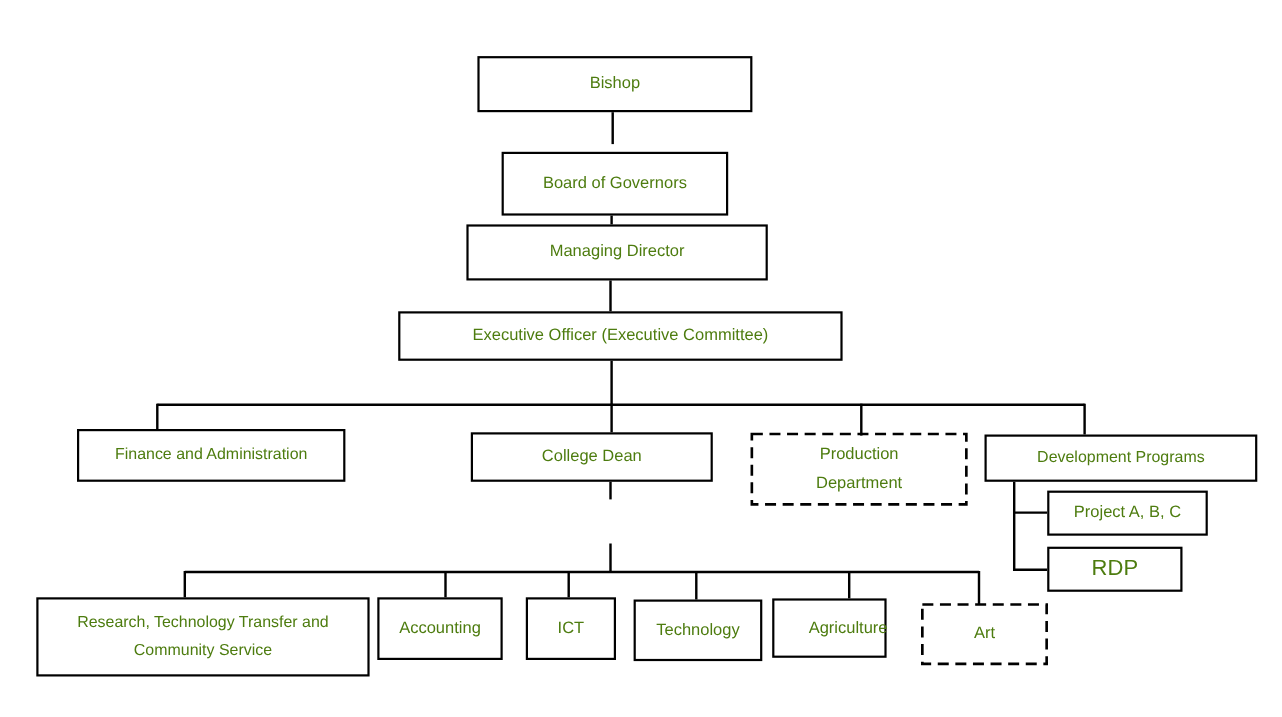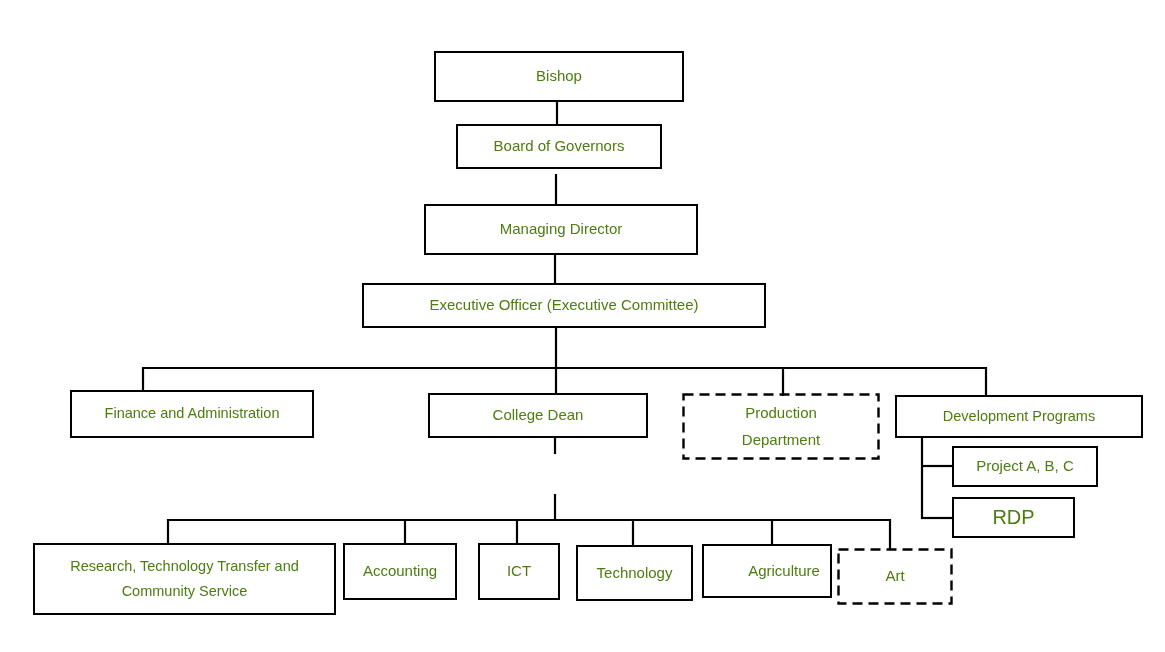--- a/index.html
+++ b/index.html
@@ -84,21 +84,21 @@
     <line x1="922" y1="437" x2="922" y2="519"></line>
     <line x1="921" y1="466" x2="952" y2="466"></line>
     <line x1="921" y1="518" x2="952" y2="518"></line>
 
     <rect x="683.5" y="394.5" width="195" height="64"></rect>
     <rect x="838.5" y="549.5" width="113" height="54"></rect>
   </svg>
 
   <div class="node" style="left:434px; top:51px; width:250px; height:51px;">Bishop</div>
 
-  <div class="node" style="left:456px; top:124px; width:206px; height:45px;">Board of Governors</div>
+  <div class="node" style="left:456px; top:138px; width:206px; height:58px;">Board of Governors</div>
 
   <div class="node" style="left:424px; top:204px; width:274px; height:51px;">Managing Director</div>
 
   <div class="node" style="left:362px; top:283px; width:404px; height:45px;">Executive Officer (Executive Committee)</div>
 
   <div class="node" style="left:70px; top:390px; width:244px; height:48px; font-size:14.5px;">Finance and Administration</div>
 
   <div class="node" style="left:428px; top:393px; width:220px; height:45px;">College Dean</div>
 
   <div class="node node--dashed" style="left:682px; top:393px; width:198px; height:67px;">Production
@@ -113,17 +113,17 @@
 
   <div class="node" style="left:33px; top:543px; width:303px; height:72px; font-size:14.5px;">Research, Technology Transfer and
 Community Service</div>
 
   <div class="node" style="left:343px; top:543px; width:114px; height:57px;">Accounting</div>
 
   <div class="node" style="left:478px; top:543px; width:82px; height:57px;">ICT</div>
 
   <div class="node" style="left:576px; top:545px; width:117px; height:56px;">Technology</div>
 
-  <div class="node" style="left:702px; top:544px; width:130px; height:54px;padding-left:40px;">Agriculture</div>
+  <div class="node" style="left:702px; top:544px; width:104px; height:54px;padding-left:40px;">Agriculture</div>
 
   <div class="node node--dashed" style="left:837px; top:548px; width:116px; height:57px;">Art</div>
 
 </div>
 
 </body></html>

